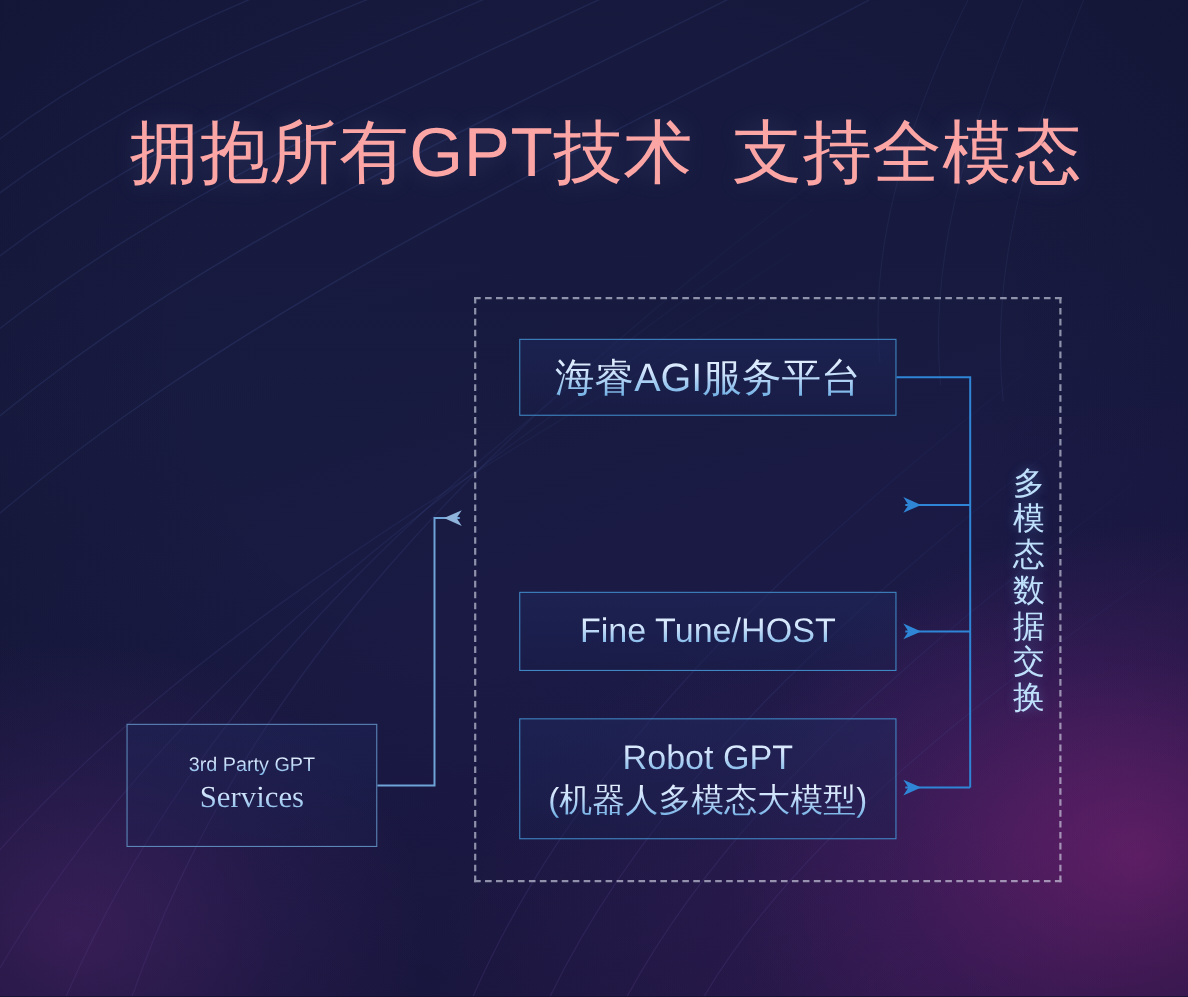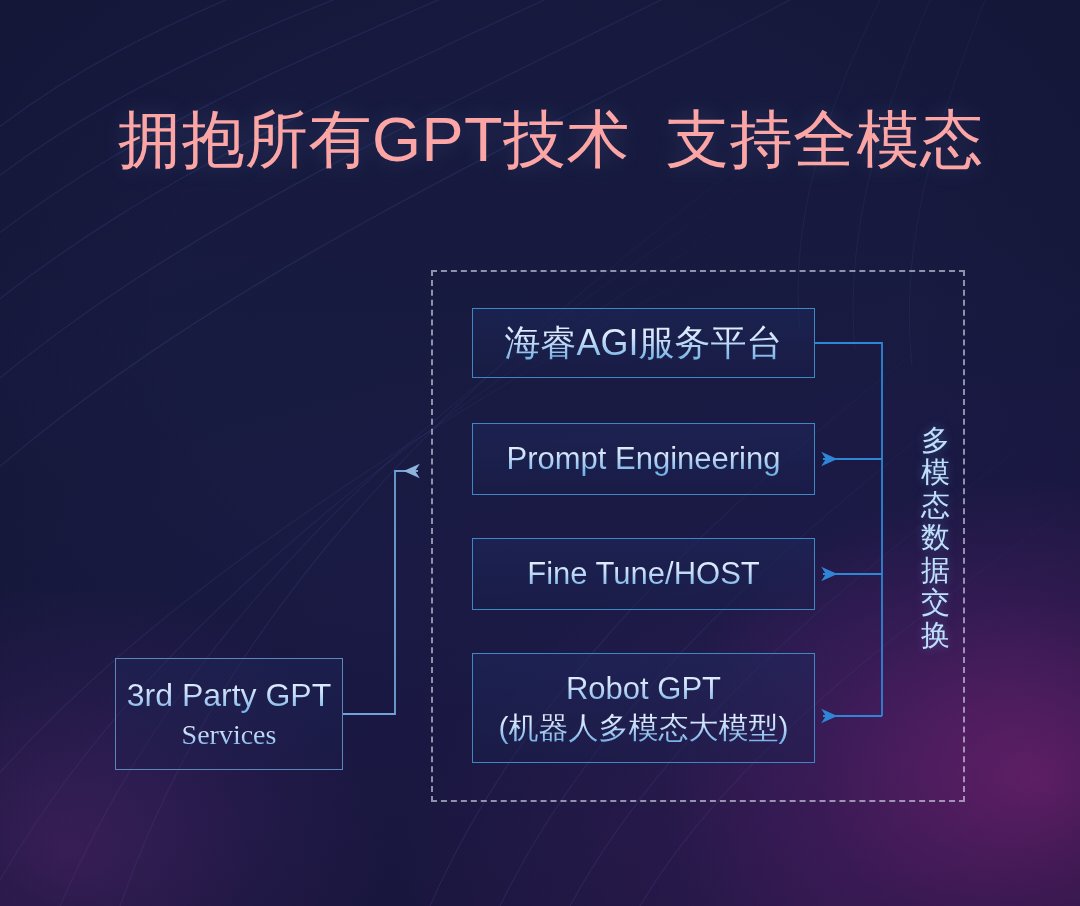--- a/index.html
+++ b/index.html
@@ -107,21 +107,21 @@
 
   #node-robot { left: 472px; top: 653px; width: 343px; height: 110px; }
   #node-robot .node-line1 { font-size: 31px; line-height: 1.25; }
   #node-robot .node-line2 { font-size: 30px; line-height: 1.25; }
 
   #node-thirdparty {
     left: 115px; top: 658px; width: 228px; height: 112px;
     border-color: #5b86b8;
     background: linear-gradient(180deg, rgba(30,40,92,0.40) 0%, rgba(26,30,76,0.30) 100%);
   }
-  #node-thirdparty .node-line1 { font-size: 32px; line-height: 1.3; text-decoration: underline; }
+  #node-thirdparty .node-line1 { font-size: 18px; line-height: 1.3; text-decoration: underline; }
   #node-thirdparty .node-line2 { font-size: 28px; line-height: 1.3; font-family: Liberation Serif, serif; }
 
   
   .vlabel {
     position: absolute;
     left: 916px;
     top: 424px;
     width: 40px;
     font-size: 29px;
     line-height: 1.12;
@@ -209,23 +209,20 @@
       <line x1="882" y1="574" x2="823" y2="574" stroke="#2f86d6" stroke-width="1.8" marker-end="url(#arrowLeft)"></line>
       <line x1="882" y1="716" x2="823" y2="716" stroke="#2f86d6" stroke-width="1.8" marker-end="url(#arrowLeft)"></line>
 
       <path d="M 343 714 L 395 714 L 395 471 L 418 471" fill="none" stroke="#6fa4d8" stroke-width="1.8" marker-end="url(#arrowRight)"></path>
     </svg>
 
     <div class="node" id="node-platform">
       <div class="node-text">海睿AGI服务平台</div>
     </div>
 
-    <div class="node" id="node-prompt">
-      <div class="node-text">Prompt Engineering</div>
-    </div>
 
     <div class="node" id="node-finetune">
       <div class="node-text">Fine Tune/HOST</div>
     </div>
 
     <div class="node" id="node-robot">
       <div class="node-text node-line1">Robot GPT</div>
       <div class="node-text node-line2">(机器人多模态大模型)</div>
     </div>
 

